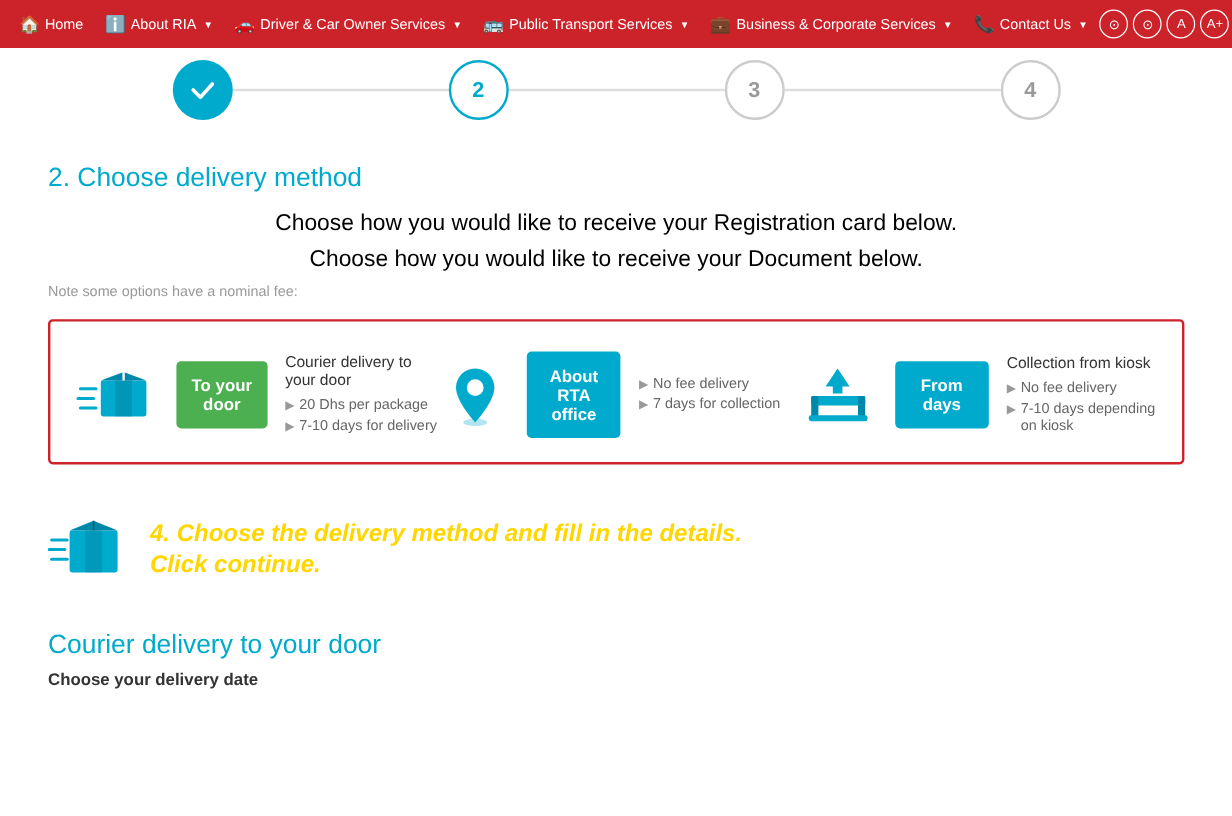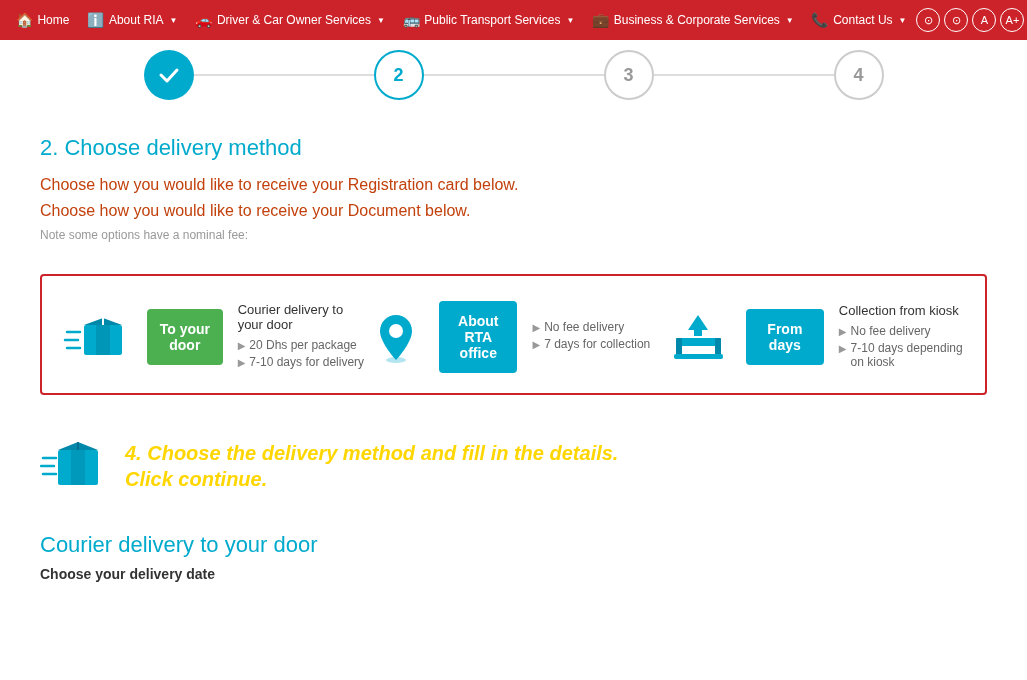--- a/index.html
+++ b/index.html
@@ -96,29 +96,30 @@
     }
 
     .section-title {
       color: #00aacc;
       font-size: 22px;
       font-weight: normal;
       margin-bottom: 15px;
     }
 
     .instruction-text {
-      color: #c2410c;
-      font-size: 16px;
+      color: #000000;
+      font-size: 19px;
       margin-bottom: 8px;
+      text-align: center;
     }
 
     .note-text {
       color: #999;
       font-size: 12px;
-      margin-bottom: 32px;
+      margin-bottom: 16px;
     }
 
     
     .delivery-box {
       border: 2px solid #cc2229;
       border-radius: 4px;
       padding: 25px 20px 20px 20px;
       display: flex;
       gap: 0;
     }

